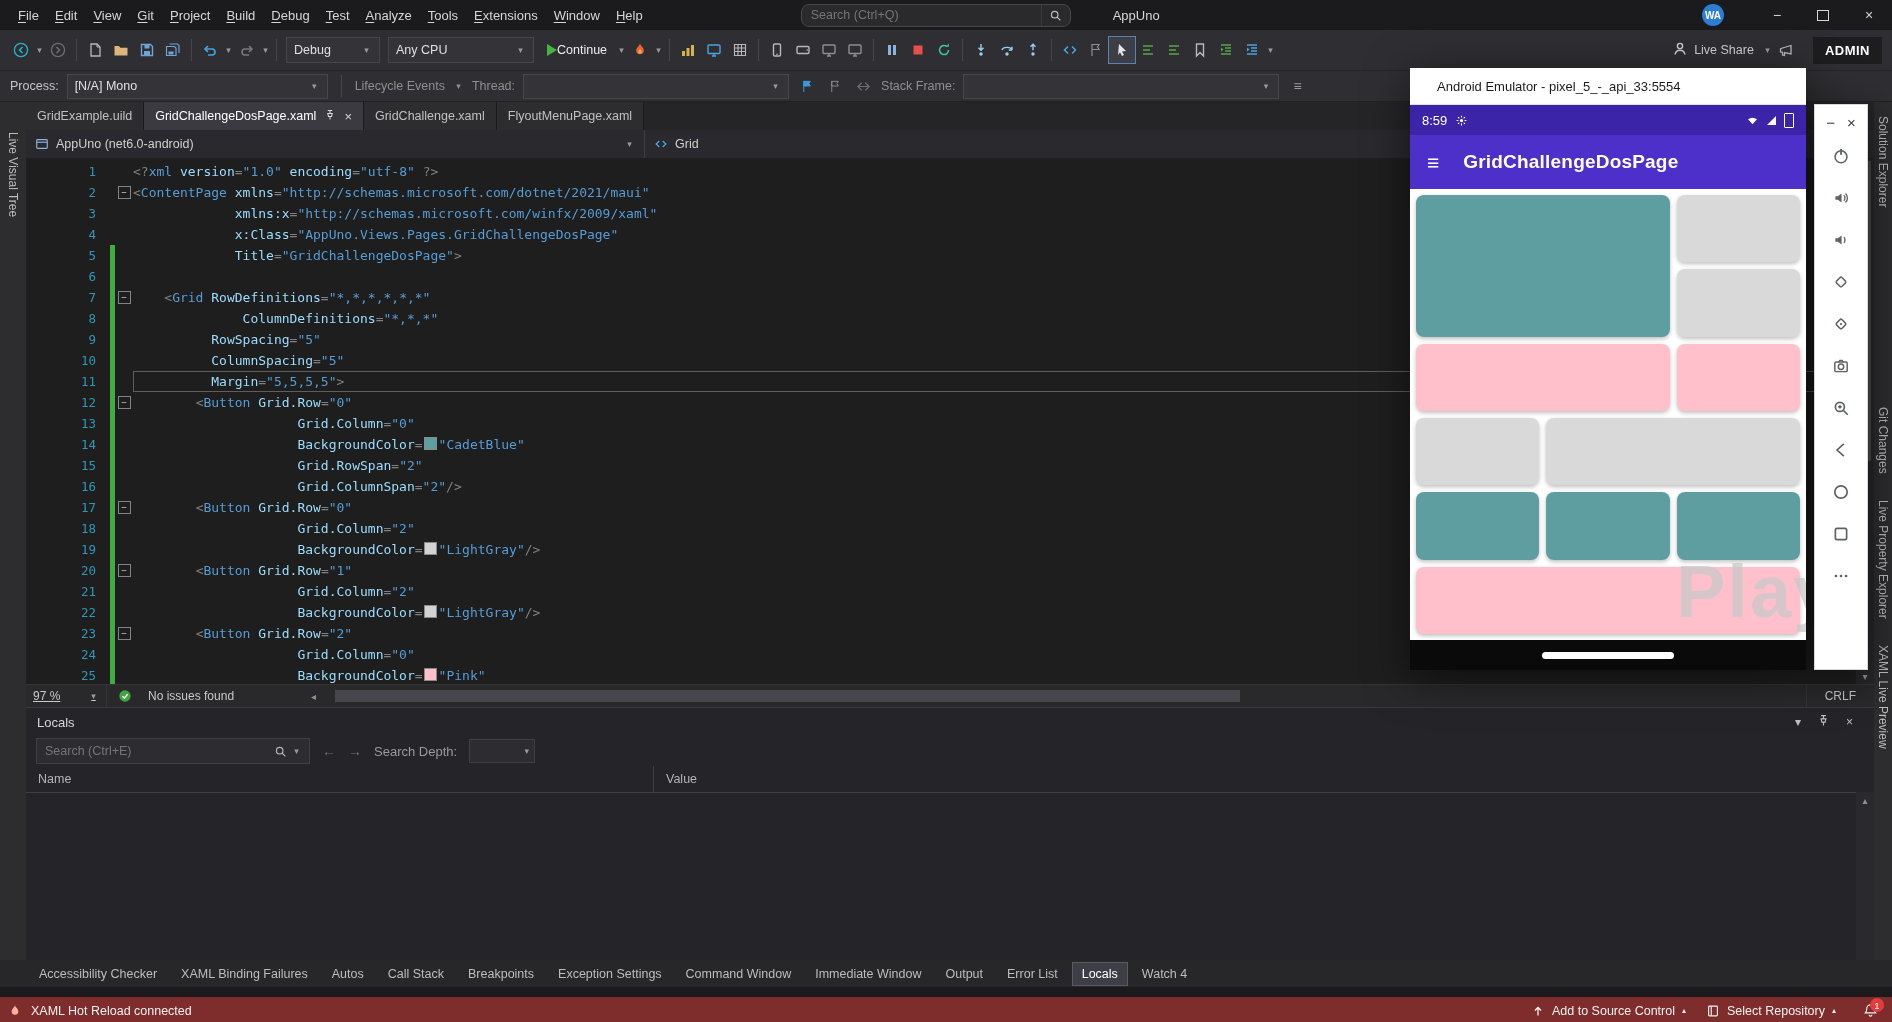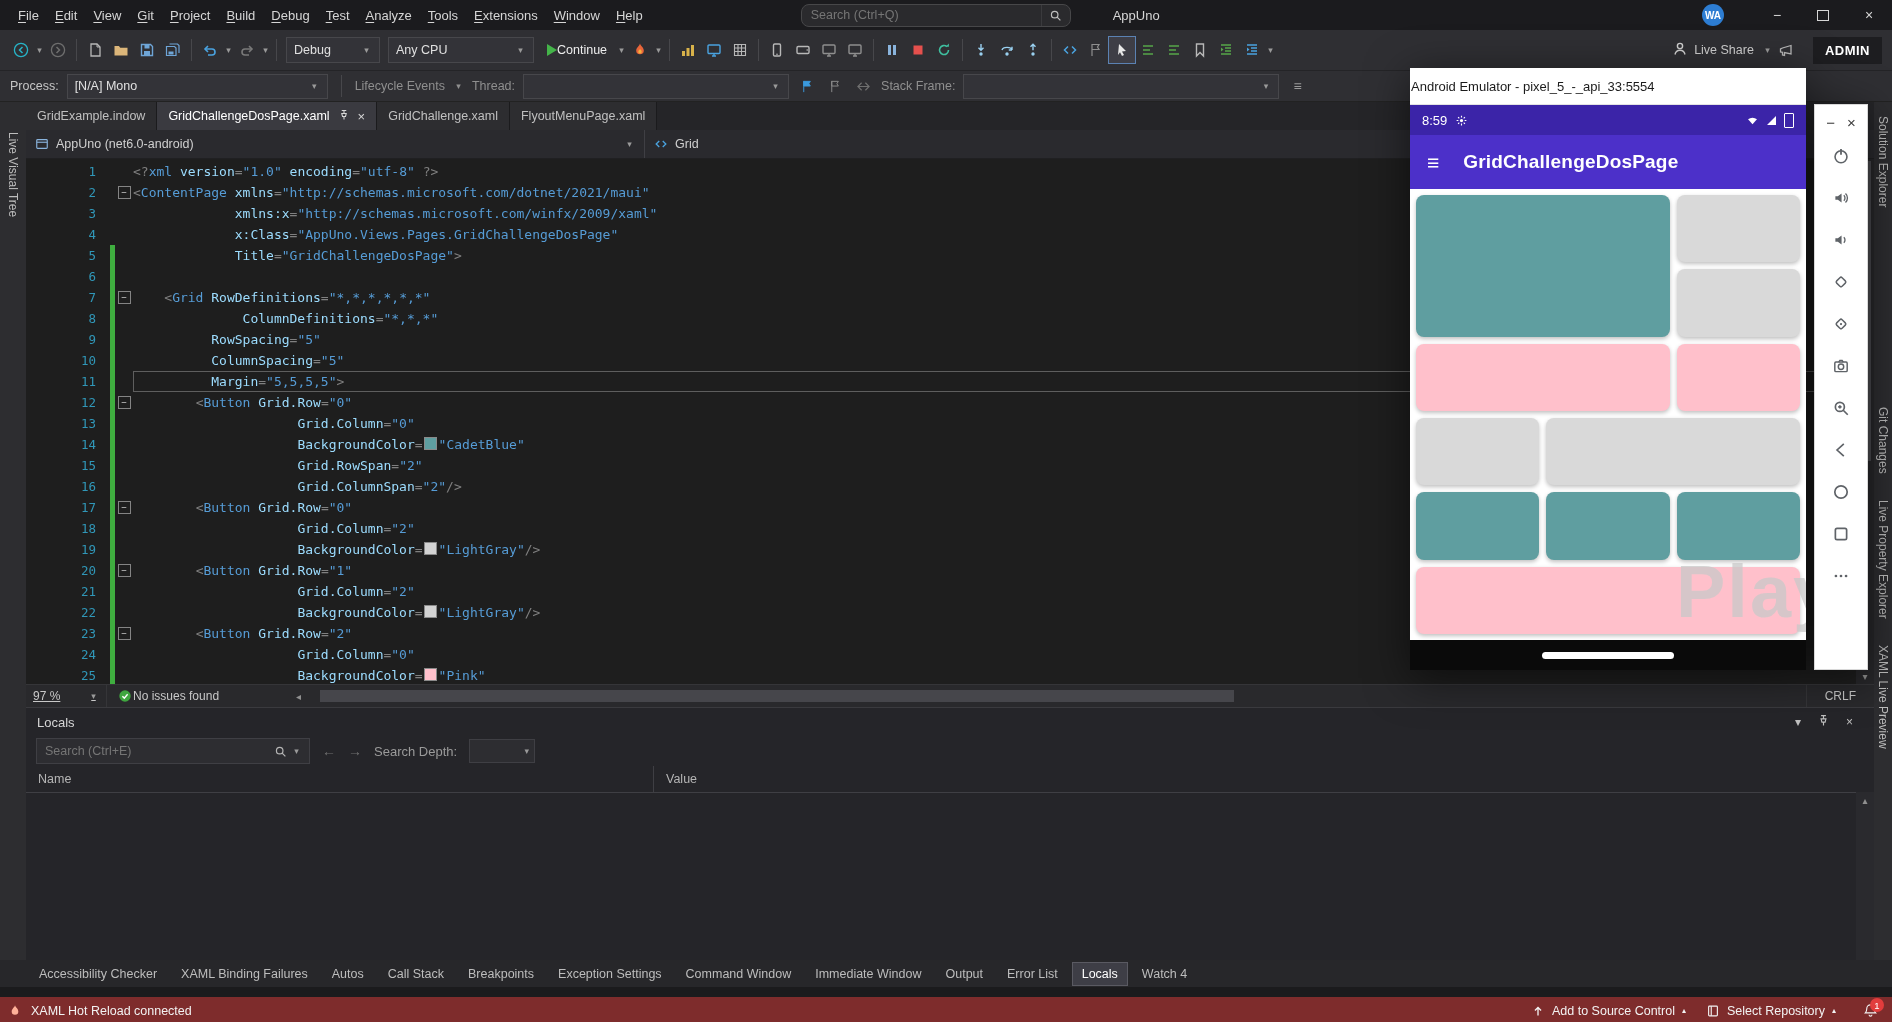--- a/index.html
+++ b/index.html
@@ -87,21 +87,21 @@
   .swatch{display:inline-block;width:11px;height:11px;border:1px solid #8a8a8a;vertical-align:-1px;margin:0 2px 0 1px;}
   .code-vscroll{width:18px;background:#27272a;flex:none;position:relative;}
   .code-vscroll .thumb{position:absolute;left:3px;right:3px;top:2px;height:300px;background:#49494e;}
   .code-vscroll .arr{position:absolute;bottom:2px;left:0;right:0;text-align:center;color:#8f8f8f;font-size:10px;}
 
   
   .edstatus{height:22px;background:#29292c;border-top:1px solid #353538;display:flex;align-items:center;
             font-size:12px;color:#c8c8c8;flex:none;}
   .zoom-combo{width:66px;height:100%;border-right:1px solid #353538;display:flex;justify-content:space-between;
               align-items:center;padding:0 7px;text-decoration:underline;}
-  .issues{display:flex;align-items:center;gap:1px;padding:0 11px;}
+  .issues{display:flex;align-items:center;gap:16px;padding:0 11px;}
   .issues svg{width:14px;height:14px;}
   .hscroll{flex:1;height:100%;position:relative;}
   .hscroll .larr{position:absolute;left:66px;top:0;bottom:0;display:flex;align-items:center;color:#8f8f8f;font-size:10px;}
   .hscroll .hthumb{position:absolute;left:90px;top:5px;bottom:5px;width:58%;background:#46464b;}
   .eol{padding:0 18px;border-left:1px solid #353538;height:100%;display:flex;align-items:center;}
 
   
   .locals{height:252px;background:#252529;border-top:1px solid #3a3a3e;display:flex;flex-direction:column;flex:none;}
   .locals-head{height:28px;display:flex;align-items:center;padding:0 11px;color:#d6d6d6;font-size:13px;flex:none;}
   .lh-icons{margin-left:auto;display:flex;gap:16px;align-items:center;color:#c0c0c0;padding-right:10px;font-size:12px;}
@@ -141,21 +141,21 @@
   .bellwrap{position:relative;width:28px;height:27px;display:flex;align-items:center;justify-content:center;}
   .bellwrap svg{width:15px;height:15px;}
   .bellbadge{position:absolute;top:1px;right:0;background:#e23c3c;border-radius:50%;width:14px;height:14px;
              font-size:9.5px;display:flex;align-items:center;justify-content:center;color:#fff;}
 
   
   .emu{position:absolute;left:1410px;top:68px;width:458px;display:flex;z-index:50;
        filter:drop-shadow(0 8px 22px rgba(0,0,0,.55));}
   .emu-main{width:398px;display:flex;flex-direction:column;background:#fff;}
   .emu-header{height:36px;background:#ffffff;color:#1b1b1b;font-size:13px;display:flex;align-items:center;
-              padding:0 1px;border-bottom:1px solid #e3e3e3;}
+              padding:0 27px;border-bottom:1px solid #e3e3e3;}
   .p-status{height:30px;background:#3b24a8;color:#fff;display:flex;align-items:center;padding:0 12px;
             font-size:13px;gap:8px;}
   .p-status svg{width:13px;height:13px;}
   .p-sright{margin-left:auto;display:flex;align-items:center;gap:6px;}
   .pbatt{width:8px;height:13px;border:1.5px solid #fff;border-radius:1px;}
   .p-appbar{height:54px;background:#4c30c9;color:#fff;display:flex;align-items:center;gap:24px;padding:0 17px;}
   .hamb{font-size:21px;line-height:1;}
   .p-title{font-size:19px;font-weight:bold;letter-spacing:.2px;}
   .p-content{flex:1;position:relative;background:#fff;padding:6px;display:grid;
              grid-template-columns:repeat(3,1fr);grid-template-rows:repeat(6,1fr);gap:7px;overflow:hidden;}
@@ -471,21 +471,21 @@
   <div class="mainrow">
 
     <div class="vstrip" id="leftStrip">
         <span class="vlabel" style="margin-top: 16px;">Live Visual Tree</span>
       </div>
 
     <div class="centercol">
 
       <div class="doctabs" id="docTabs">
           <div class="tab">
-            <span>GridExample.indow</span>
+            <span>GridExample.uild</span>
           </div>
           <div class="tab active">
             <span>GridChallengeDosPage.xaml</span>
             <span class="tab-pin" style="color: rgb(216, 216, 216);"><svg viewBox="0 0 16 16">
                 <path d="M5 2h6M8 2v4M5 6h6l-1 4H6zM8 10v4" fill="none" stroke="currentColor" stroke-width="1.4"></path>
               </svg></span>
             <span class="tab-x">×</span>
           </div>
           <div class="tab">
             <span>GridChallenge.xaml</span>

